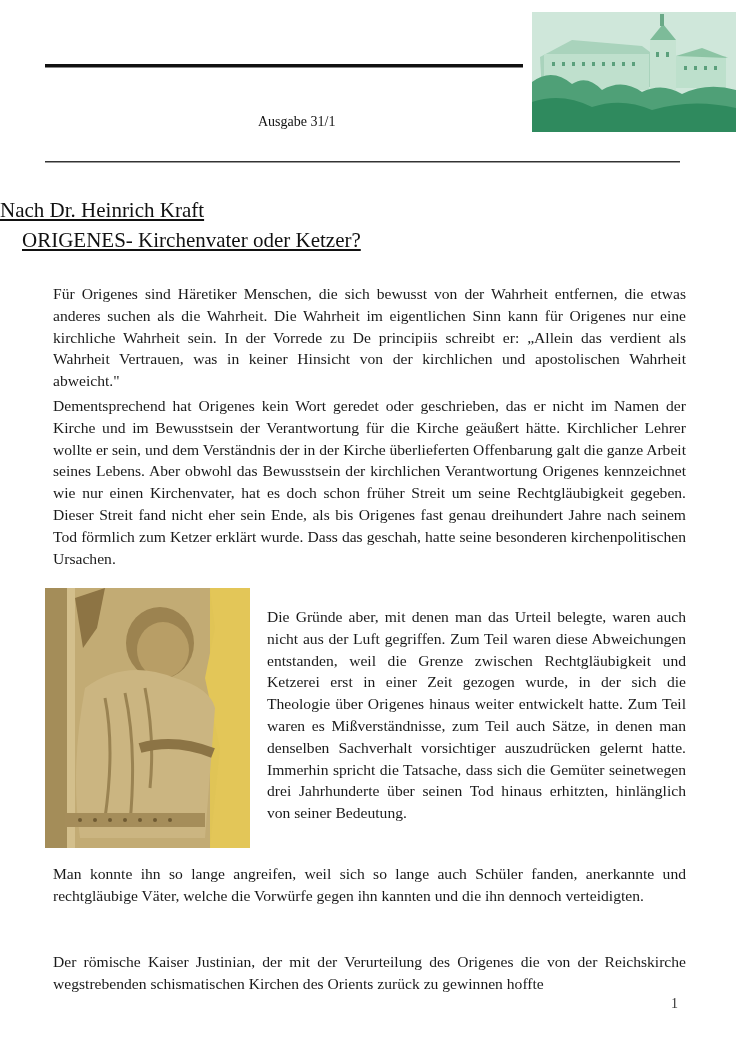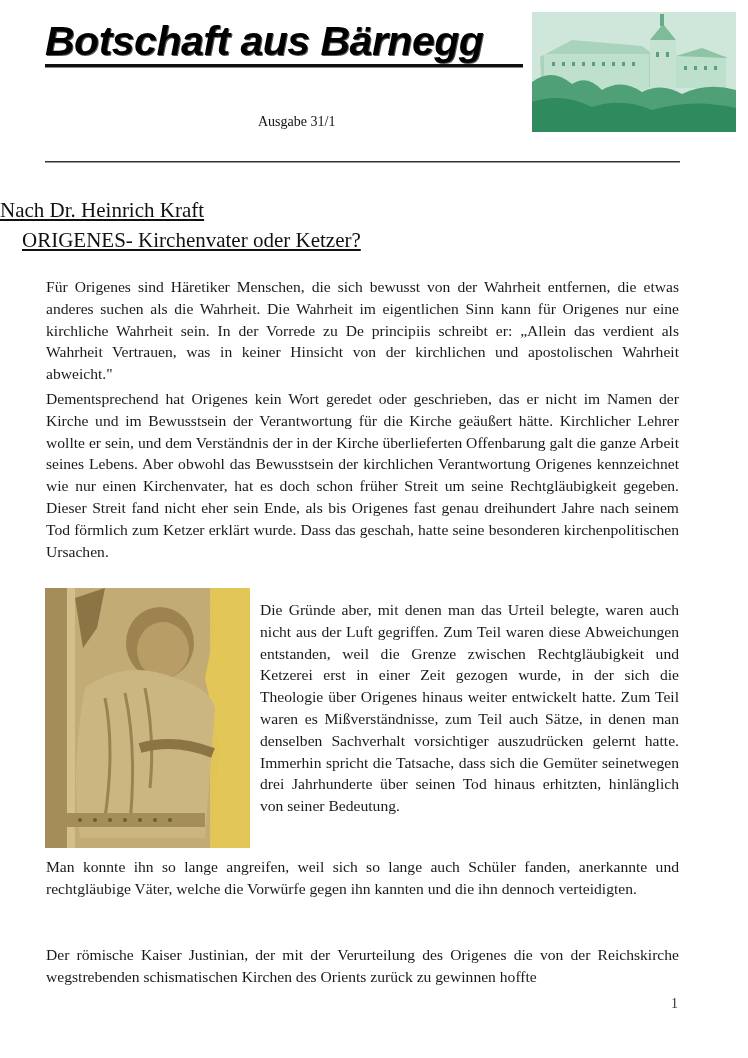--- a/index.html
+++ b/index.html
@@ -43,21 +43,21 @@
       position: absolute; left: 0; width: 636px; text-align: left;
       font-family: "Liberation Serif", serif; font-size: 21px; line-height: 28px;
       text-decoration: underline; color: #111;
     }
     .t1 { top: 196px; }
     .t2 { top: 226px; padding-left: 22px; }
 
     .para {
       position: absolute; left: 46px; width: 633px;
       font-family: "Liberation Serif", serif; font-size: 15.6px; line-height: 21.8px;
-      text-align: justify; color: #1a1a1a; margin: 0;
+      text-align: justify; color: #1a1a1a; margin: 7px;
     }
     .p1 { top: 276px; }
     .p2 { top: 388px; }
     .p3 { left: 260px; width: 419px; top: 599px; }
     .p4 { top: 856px; }
     .p5 { top: 944px; }
 
     .origenes-image {
       position: absolute; left: 45px; top: 588px; width: 205px; height: 260px;
       background: linear-gradient(90deg, #a8935d 0%, #c9b27a 30%, #d8c48e 55%, #bfa86c 75%, #e0c45a 90%, #e2c553 100%);
@@ -68,21 +68,20 @@
     .page-number {
       position: absolute; left: 671px; top: 996px;
       font-family: "Liberation Serif", serif; font-size: 14px; color: #333;
     }
   </style>
 </head>
 <body>
 
 <div class="page">
 
-  <div class="masthead-title">Botschaft aus Bärnegg</div>
   <div class="masthead-underline"></div>
   <div class="issue-label">Ausgabe 31/1</div>
 
   <div class="castle-image">
     <svg width="204" height="120" viewBox="0 0 204 120">
       <rect x="0" y="0" width="204" height="120" fill="#cfe7da"></rect>
       <polygon points="8,45 40,28 110,34 118,40 118,75 10,80" fill="#a9d3bc"></polygon>
       <rect x="12" y="42" width="105" height="36" fill="#bfe0cd"></rect>
       <rect x="118" y="28" width="26" height="50" fill="#c6e3d2"></rect>
       <polygon points="118,28 131,12 144,28" fill="#7dbb99"></polygon>

